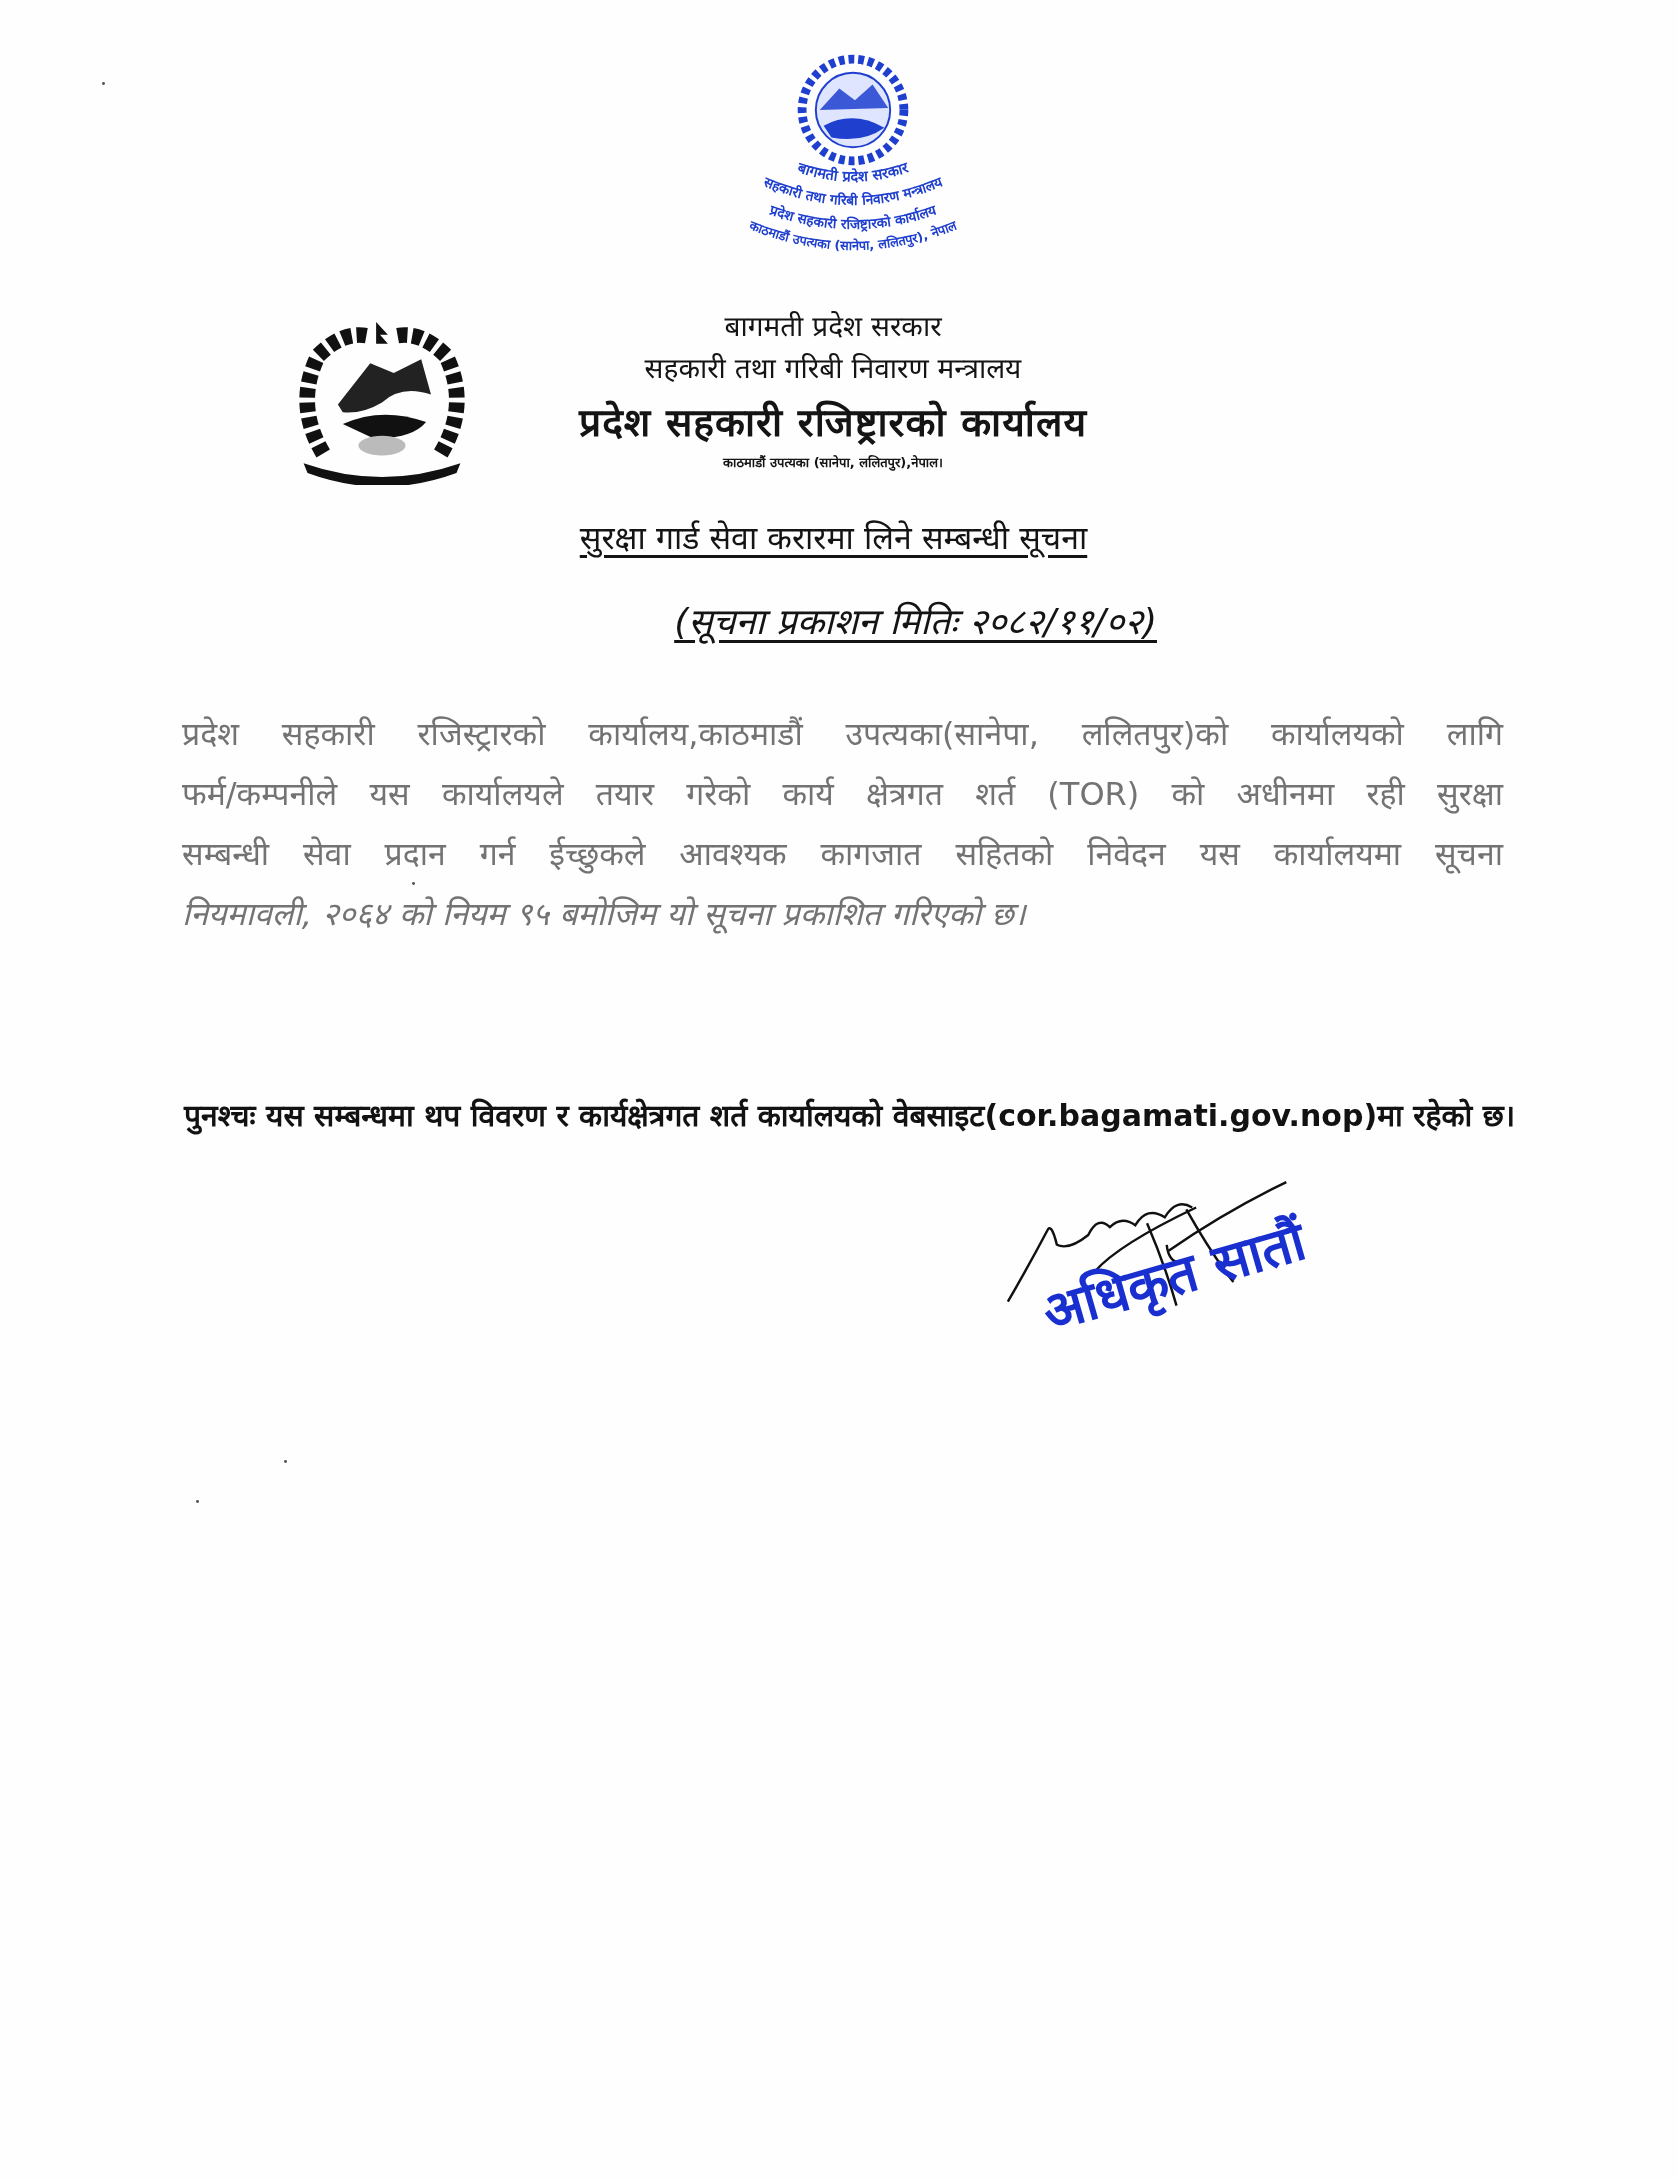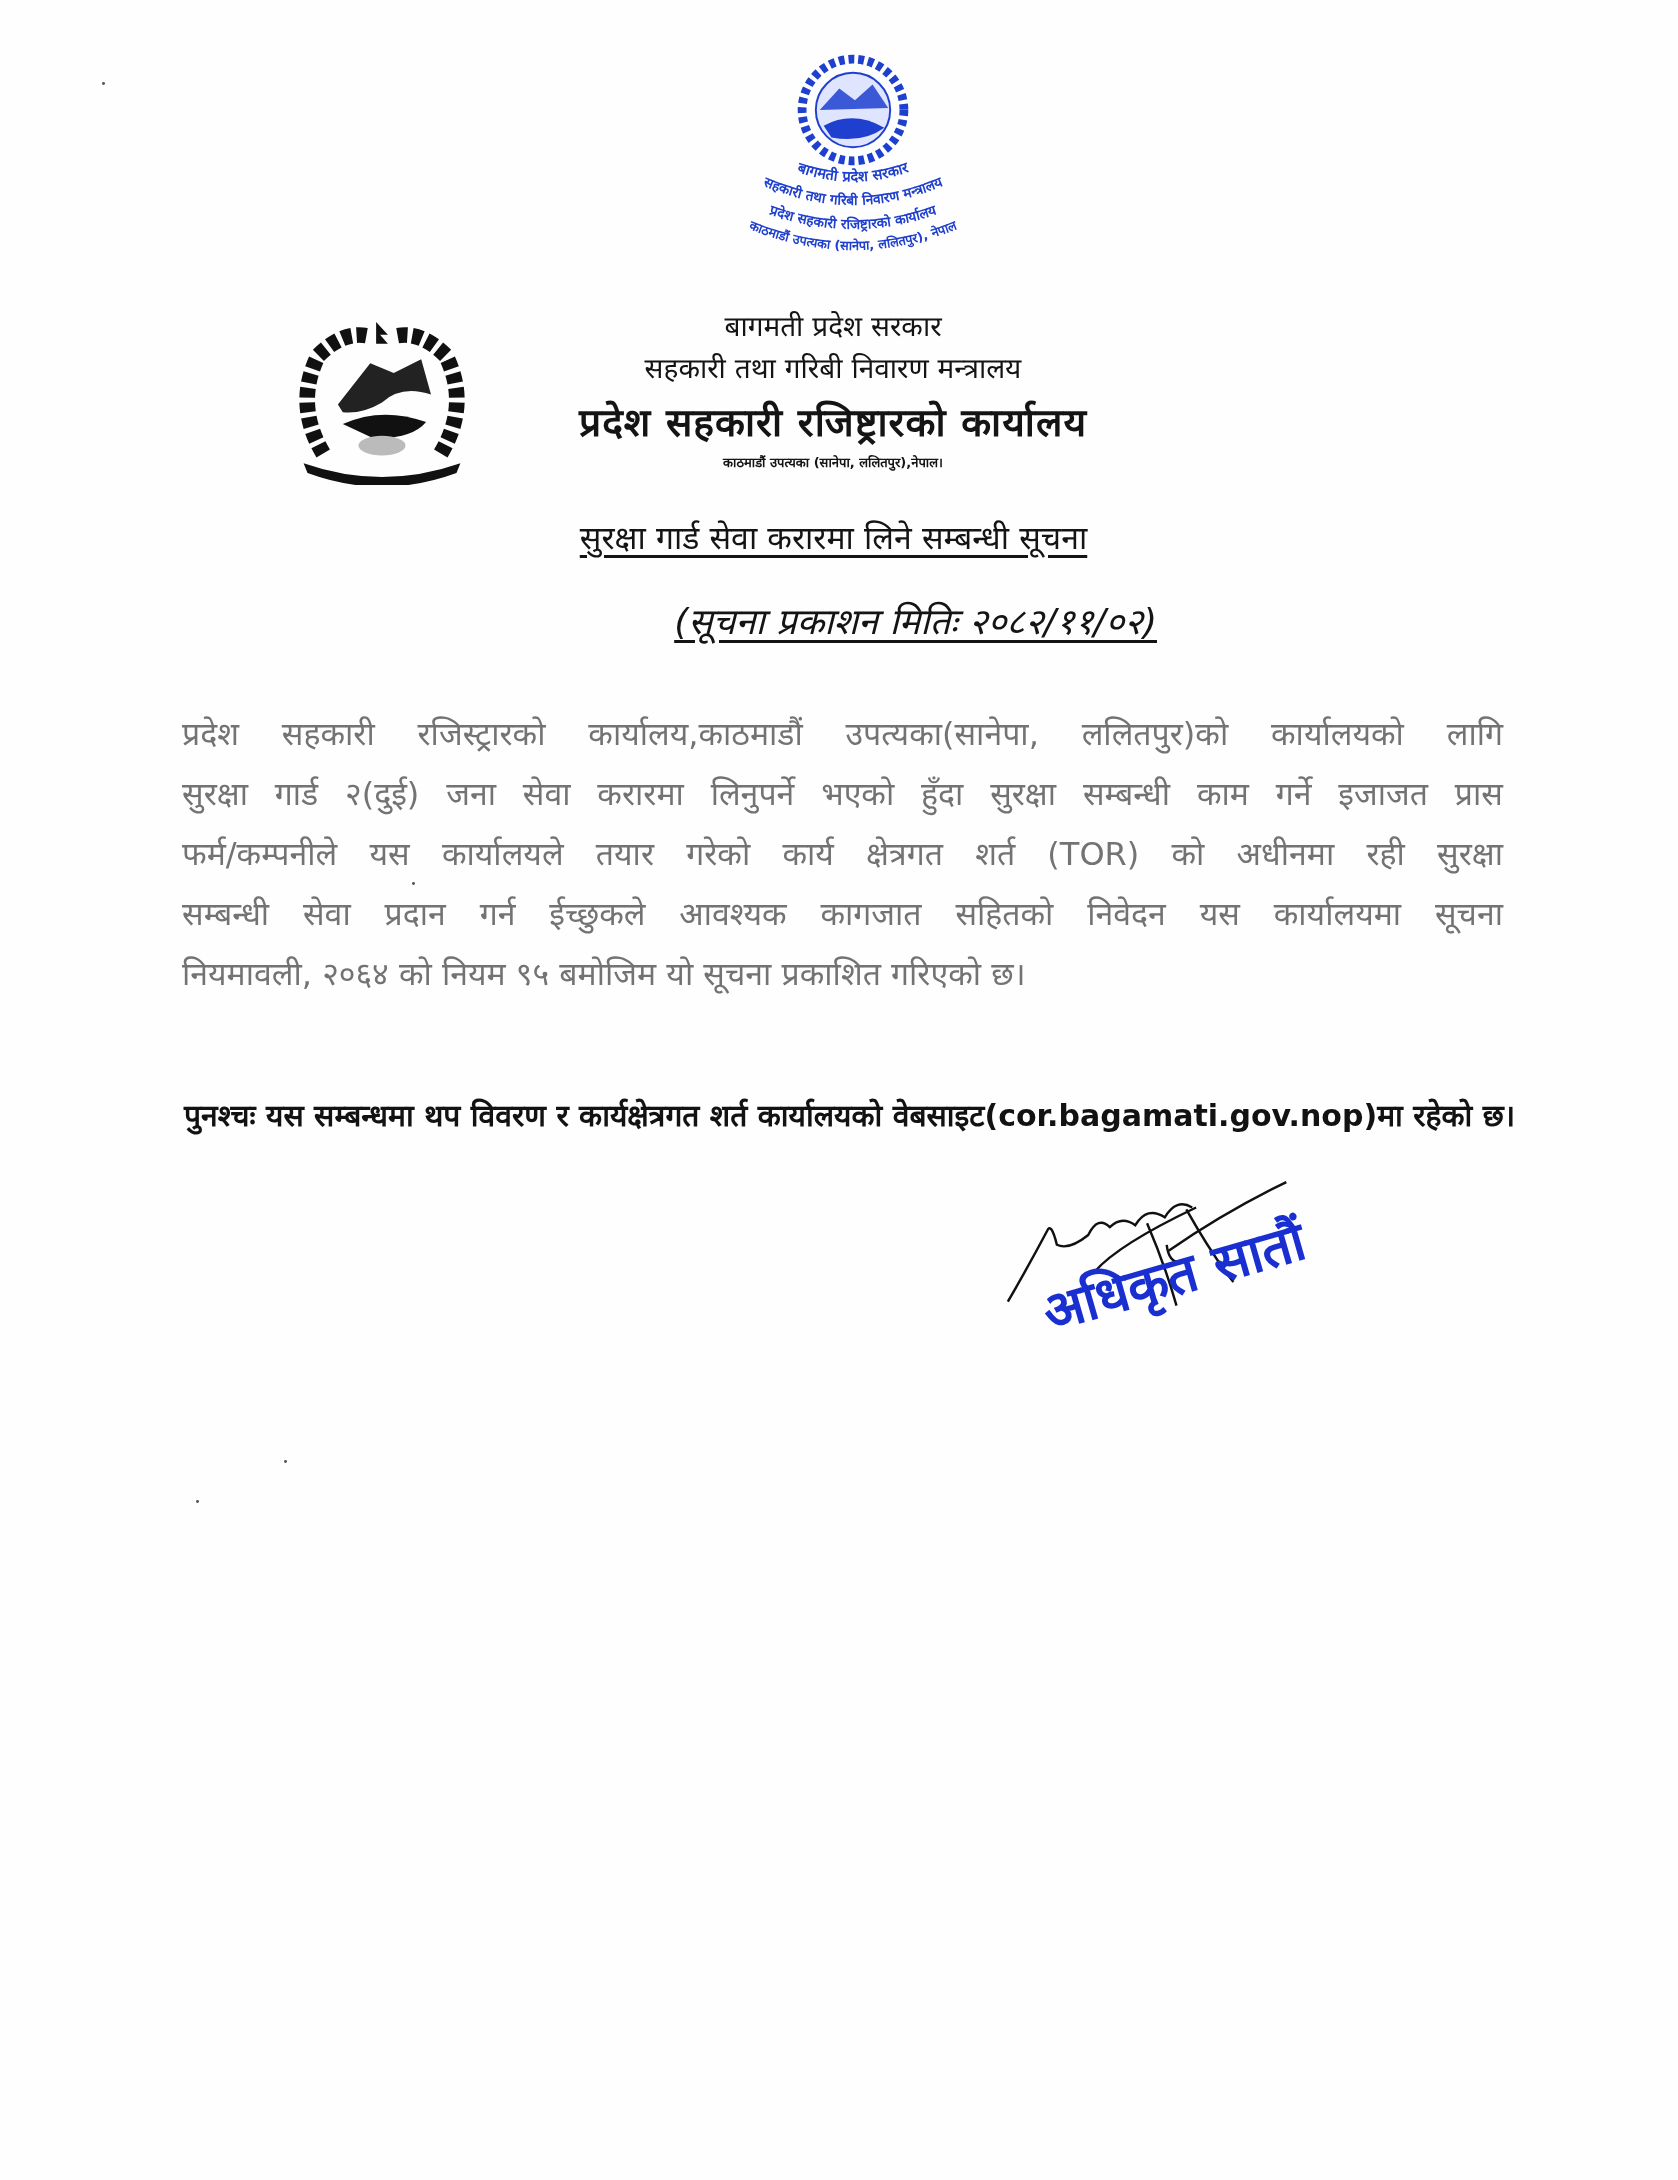--- a/index.html
+++ b/index.html
@@ -32,21 +32,21 @@
     font-size: 36px; font-style: italic; text-decoration: underline; text-underline-offset: 5.9px; color: #141414;
   }
 
   
   .body-para {
     position: absolute; left: 182px; top: 704px; width: 1321px;
     font-size: 32px; line-height: 60px; text-align: justify; text-align-last: left;
     color: #737373;
   }
   .body-line { display: block; text-align: justify; text-align-last: justify; white-space: nowrap; }
-  .body-line.last { text-align-last: left; }
+  .body-line.last { text-align-last: left; font-style: italic; }
 
   .postscript {
     position: absolute; left: 184px; top: 1094px; width: 1294px;
     font-size: 30px; font-weight: bold; color: #121212; white-space: nowrap;
   }
 
   
   .signature { position: absolute; left: 1000px; top: 1176px; width: 353px; height: 216px; }
   .signature svg { position: absolute; left: 0; top: 0; width: 100%; height: 100%; }
   .officer-stamp {
@@ -101,21 +101,20 @@
   <div class="lh-line lh-gov">बागमती प्रदेश सरकार</div>
   <div class="lh-line lh-ministry">सहकारी तथा गरिबी निवारण मन्त्रालय</div>
   <div class="lh-line lh-office">प्रदेश सहकारी रजिष्ट्रारको कार्यालय</div>
   <div class="lh-line lh-address">काठमाडौं उपत्यका (सानेपा, ललितपुर),नेपाल।</div>
 
   <div class="title">सुरक्षा गार्ड सेवा करारमा लिने सम्बन्धी सूचना</div>
   <div class="pubdate">(सूचना प्रकाशन मितिः २०८२/११/०२)</div>
 
   <div class="body-para">
     <span class="body-line">प्रदेश सहकारी रजिस्ट्रारको कार्यालय,काठमाडौं उपत्यका(सानेपा, ललितपुर)को कार्यालयको लागि</span>
-    <span class="body-line">सुरक्षा गार्ड २(दुई) जना सेवा करारमा लिनुपर्ने भएको हुँदा सुरक्षा सम्बन्धी काम गर्ने इजाजत प्रास</span>
     <span class="body-line">फर्म/कम्पनीले यस कार्यालयले तयार गरेको कार्य क्षेत्रगत शर्त (TOR) को अधीनमा रही सुरक्षा</span>
     <span class="body-line">सम्बन्धी सेवा प्रदान गर्न ईच्छुकले आवश्यक कागजात सहितको निवेदन यस कार्यालयमा सूचना</span>
     <span class="body-line last">नियमावली, २०६४ को नियम ९५ बमोजिम यो सूचना प्रकाशित गरिएको छ।</span>
   </div>
 
   <div class="postscript">पुनश्चः यस सम्बन्धमा थप विवरण र कार्यक्षेत्रगत शर्त कार्यालयको वेबसाइट(cor.bagamati.gov.nop)मा रहेको छ।</div>
 
   <div class="signature">
     <svg viewBox="0 0 360 220">
       <path d="M8 128 Q30 90 48 56 Q52 46 58 70 Q70 76 90 60 Q100 40 112 52 Q124 40 138 50 Q150 30 168 42 Q180 22 196 32" fill="none" stroke="#111" stroke-width="2.5"></path>

